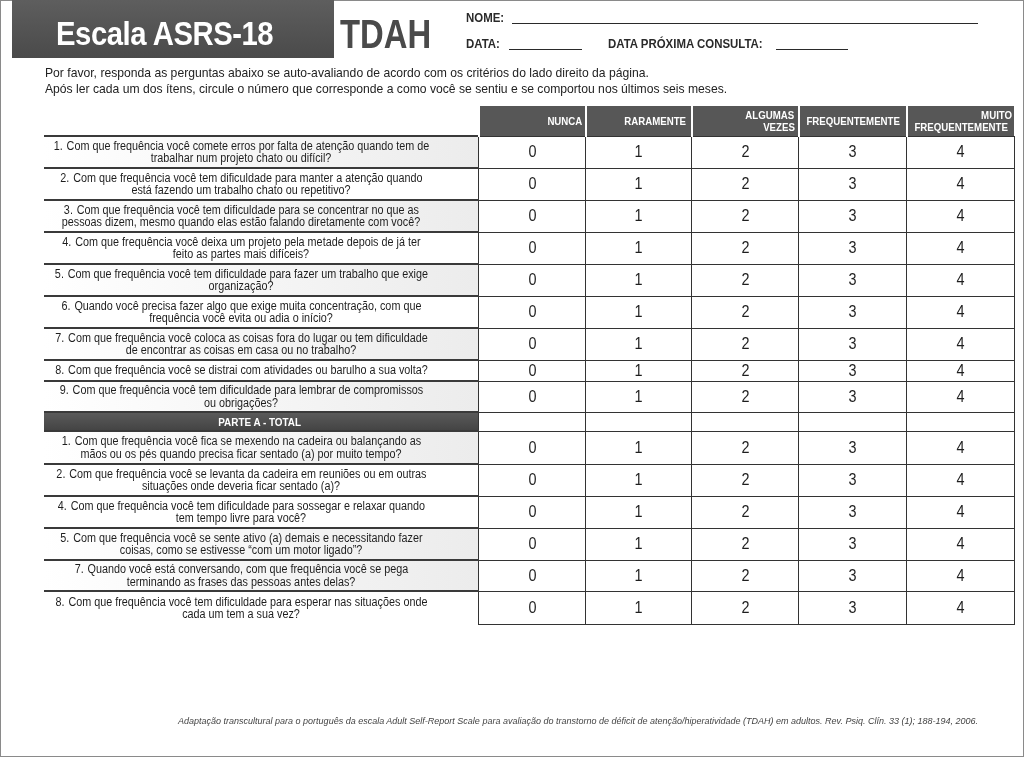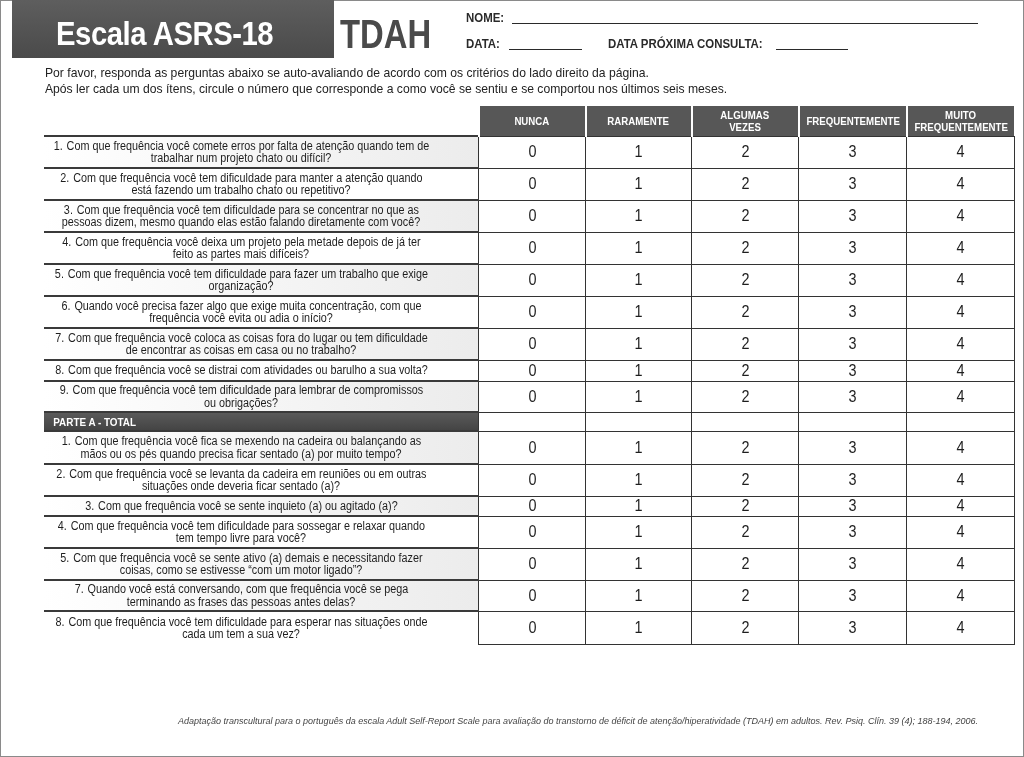--- a/index.html
+++ b/index.html
@@ -38,41 +38,41 @@
     position:absolute; left:45px; font-size:13.5px; color:#222;
     transform:scaleX(0.9); transform-origin:left center; white-space:nowrap;
   }
   table.grid {
     position:absolute; left:44px; top:106px;
     border-collapse:collapse; table-layout:fixed;
   }
   table.grid td, table.grid th { padding:0; }
   .col-head {
     background:#575757; color:#fff; font-weight:bold; font-size:11px;
-    text-align:center; line-height:12px;
+    text-align:right; line-height:12px;
     border-left:2px solid #ffffff; border-right:0;
     height:29px;
   }
   .col-head span { display:inline-block; transform:scaleX(0.88); }
   .q-cell {
     font-size:12px; line-height:12.5px; color:#1e1e1e;
     border-top:2px solid #3a3a3a; border-right:1px solid #333;
     padding:0 6px 0 8px !important; vertical-align:middle;text-align:center;
   }
   .q-cell.shaded { background:linear-gradient(90deg,#ffffff 0%,#ececec 100%); }
   .q-inner { display:block; transform:scaleX(0.9); transform-origin:left center; width:420px; }
   .q-num { display:inline-block; width:12px; }
   .v-cell {
     text-align:center; font-size:16px; color:#1e1e1e;
     border:1px solid #333; vertical-align:middle;
   }
   .v-cell span { display:inline-block; transform:scaleX(0.9); }
   .total-label {
     background:linear-gradient(180deg,#5a5a5a,#444);
-    color:#fff; font-weight:bold; font-size:11px; text-align:left;
+    color:#fff; font-weight:bold; font-size:11px; text-align:center;
     padding-right:12px !important; border-top:2px solid #3a3a3a;
   }
   .total-label span { display:inline-block; transform:scaleX(0.9); transform-origin:right center; }
   .total-cell { border:1px solid #333; background:#fff; }
   .footnote {
     position:absolute; right:46px; top:716px;
     font-size:9px; font-style:italic; color:#444; white-space:nowrap;
   }
 </style>
 </head>
@@ -230,30 +230,20 @@
     <tr style="height:32px">
       <td class="q-cell">
           <span class="q-inner"><span class="q-num">2.</span> <span>Com que frequência você se levanta da cadeira em reuniões ou em outras situações onde deveria ficar sentado (a)?</span></span>
         </td>
       <td class="v-cell"><span>0</span></td>
       <td class="v-cell"><span>1</span></td>
       <td class="v-cell"><span>2</span></td>
       <td class="v-cell"><span>3</span></td>
       <td class="v-cell"><span>4</span></td>
     </tr>
-    <tr style="height:20px">
-      <td class="q-cell shaded">
-          <span class="q-inner"><span class="q-num">3.</span> <span>Com que frequência você se sente inquieto (a) ou agitado (a)?</span></span>
-        </td>
-      <td class="v-cell"><span>0</span></td>
-      <td class="v-cell"><span>1</span></td>
-      <td class="v-cell"><span>2</span></td>
-      <td class="v-cell"><span>3</span></td>
-      <td class="v-cell"><span>4</span></td>
-    </tr>
     <tr style="height:32px">
       <td class="q-cell">
           <span class="q-inner"><span class="q-num">4.</span> <span>Com que frequência você tem dificuldade para sossegar e relaxar quando tem tempo livre para você?</span></span>
         </td>
       <td class="v-cell"><span>0</span></td>
       <td class="v-cell"><span>1</span></td>
       <td class="v-cell"><span>2</span></td>
       <td class="v-cell"><span>3</span></td>
       <td class="v-cell"><span>4</span></td>
     </tr>
@@ -283,13 +273,13 @@
         </td>
       <td class="v-cell"><span>0</span></td>
       <td class="v-cell"><span>1</span></td>
       <td class="v-cell"><span>2</span></td>
       <td class="v-cell"><span>3</span></td>
       <td class="v-cell"><span>4</span></td>
     </tr>
   </tbody>
 </table>
 
-<div class="footnote">Adaptação transcultural para o português da escala Adult Self-Report Scale para avaliação do transtorno de déficit de atenção/hiperatividade (TDAH) em adultos. Rev. Psiq. Clín. 39 (4); 188-194, 2006.</div>
+<div class="footnote">Adaptação transcultural para o português da escala Adult Self-Report Scale para avaliação do transtorno de déficit de atenção/hiperatividade (TDAH) em adultos. Rev. Psiq. Clín. 33 (1); 188-194, 2006.</div>
 
 </body></html>

